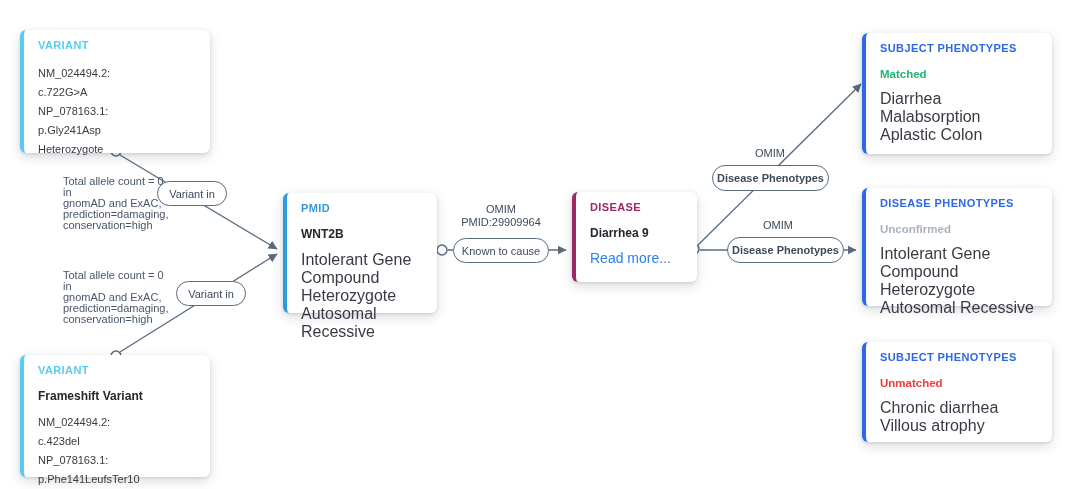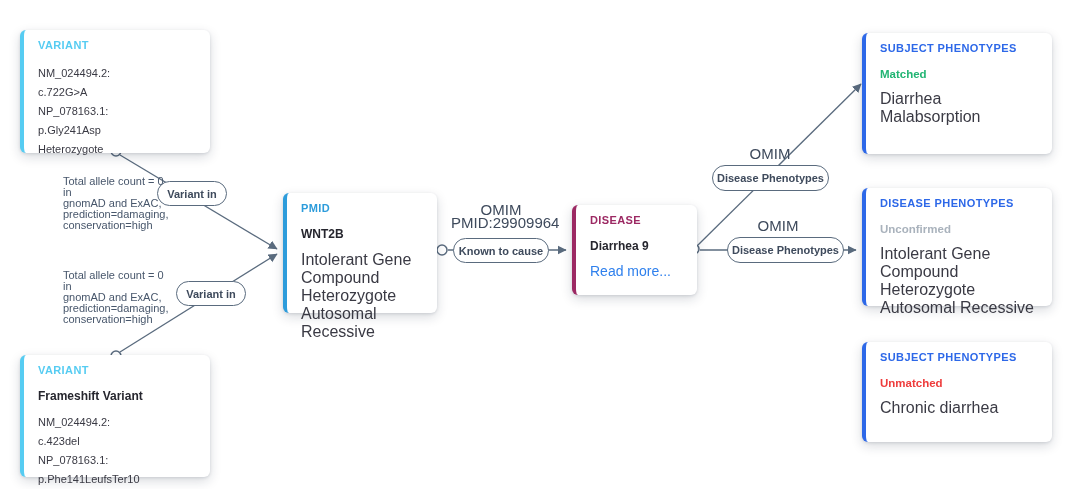--- a/index.html
+++ b/index.html
@@ -32,24 +32,24 @@
   .c-disease-title { color:#9C2963; }
   .c-pheno-title { color:#2D68E8; }
   .c-matched { color:#21B573; }
   .c-unmatched { color:#EE3B3B; }
   .c-unconfirmed { color:#A9B2BC; }
 
   .pill {
     position:absolute; box-sizing:border-box; background:#ffffff;
     border:1px solid #5A6B7E; border-radius:14px;
     display:flex; align-items:center; justify-content:center;
-    font-size:11px; color:#3E4A5C; white-space:nowrap;font-weight:bold;
+    font-size:11px; color:#3E4A5C; white-space:nowrap;
   }
   .pill.bold { font-weight:bold; }
-  .edge-note { position:absolute; font-size:15px; color:#3E4A5C; text-align:center; line-height:13px; }
+  .edge-note { position:absolute; font-size:11px; color:#3E4A5C; text-align:center; line-height:13px; }
   .edge-note span { display:block; }
   .annotation {
     position:absolute; width:102px; font-size:11px; line-height:11px;
     color:#47566B; white-space:pre-line;
   }
 </style>
 </head>
 <body>
 
 <div id="stage">
@@ -99,45 +99,47 @@
   </div>
 
   <div class="card" style="left:283px; top:193px; width:154px; height:120px; border-left-color:#2D9CDB;">
     <div class="card-title c-gene-title">PMID</div>
     <div class="card-subtitle">WNT2B</div>
     <div class="plain">Intolerant Gene</div>
     <div class="plain">Compound Heterozygote</div>
     <div class="plain">Autosomal Recessive</div>
   </div>
 
-  <div class="card" style="left:572px; top:205px; width:125px; height:90px; border-left-color:#9C2963;">
+  <div class="card" style="left:572px; top:192px; width:125px; height:90px; border-left-color:#9C2963;">
     <div class="card-title c-disease-title">DISEASE</div>
     <div class="card-subtitle">Diarrhea 9</div>
     <div class="link">Read more...</div>
   </div>
 
   <div class="card" style="left:862px; top:33px; width:190px; height:121px; border-left-color:#2D68E8;">
     <div class="card-title c-pheno-title">SUBJECT PHENOTYPES</div>
     <div class="status c-matched">Matched</div>
     <div class="plain">Diarrhea</div>
     <div class="plain">Malabsorption</div>
+    <div class="plain">Aplastic Colon</div>
   </div>
 
   <div class="card" style="left:862px; top:188px; width:190px; height:118px; border-left-color:#2D68E8;">
     <div class="card-title c-pheno-title">DISEASE PHENOTYPES</div>
     <div class="status c-unconfirmed">Unconfirmed</div>
     <div class="plain">Intolerant Gene</div>
     <div class="plain">Compound Heterozygote</div>
     <div class="plain">Autosomal Recessive</div>
   </div>
 
   <div class="card" style="left:862px; top:342px; width:190px; height:100px; border-left-color:#2D68E8;">
     <div class="card-title c-pheno-title">SUBJECT PHENOTYPES</div>
     <div class="status c-unmatched">Unmatched</div>
     <div class="plain">Chronic diarrhea</div>
+    <div class="plain">Villous atrophy</div>
   </div>
 
   <div class="pill" style="left:157px; top:181px; width:70px; height:25px;">Variant in</div>
   <div class="pill" style="left:176px; top:281px; width:70px; height:25px;">Variant in</div>
   <div class="pill" style="left:453px; top:238px; width:96px; height:25px;">Known to cause</div>
   <div class="pill bold" style="left:712px; top:165px; width:117px; height:26px;">Disease Phenotypes</div>
   <div class="pill bold" style="left:727px; top:237px; width:117px; height:26px;">Disease Phenotypes</div>
 
   <div class="edge-note" style="left:451px; top:203px; width:100px;">
     <span>OMIM</span>

